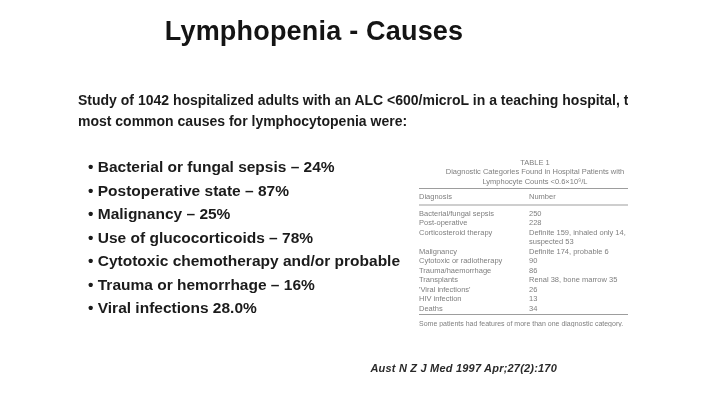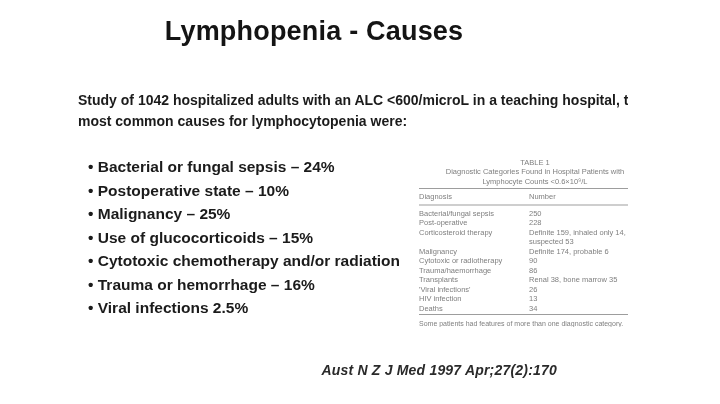--- a/index.html
+++ b/index.html
@@ -100,44 +100,44 @@
   }
   .footnote {
     margin-top: 8px;
     font-size: 14px;
     line-height: 17px;
   }
   .citation {
     position: absolute;
     right: 71px;
     top: 362px;
-    font-size: 14px;
+    font-size: 11px;
     font-style: italic;
     font-weight: bold;
     color: #2a2a2a;
     letter-spacing: 0.2px;
   }
 </style>
 </head>
 <body>
 
 <div class="slide">
 
   <h1 class="title">Lymphopenia - Causes</h1>
 
   <p class="intro">Study of 1042 hospitalized adults with an ALC &lt;600/microL in a teaching hospital, the most common causes for lymphocytopenia were:</p>
 
   <ul class="bullets">
     <li>Bacterial or fungal sepsis – 24%</li>
-    <li>Postoperative state – 10%</li>
+    <li>Postoperative state – 87%</li>
     <li>Malignancy – 25%</li>
-    <li>Use of glucocorticoids – 15%</li>
-    <li>Cytotoxic chemotherapy and/or radiation</li>
+    <li>Use of glucocorticoids – 78%</li>
+    <li>Cytotoxic chemotherapy and/or probable</li>
     <li>Trauma or hemorrhage – 16%</li>
-    <li>Viral infections 2.5%</li>
+    <li>Viral infections 28.0%</li>
   </ul>
 
   <div class="scan">
     <div class="cap">TABLE 1</div>
     <div class="cap">Diagnostic Categories Found in Hospital Patients with</div>
     <div class="cap">Lymphocyte Counts &lt;0.6×10⁹/L</div>
 
     <div class="rule top"></div>
 
     <div class="t-row t-head">

